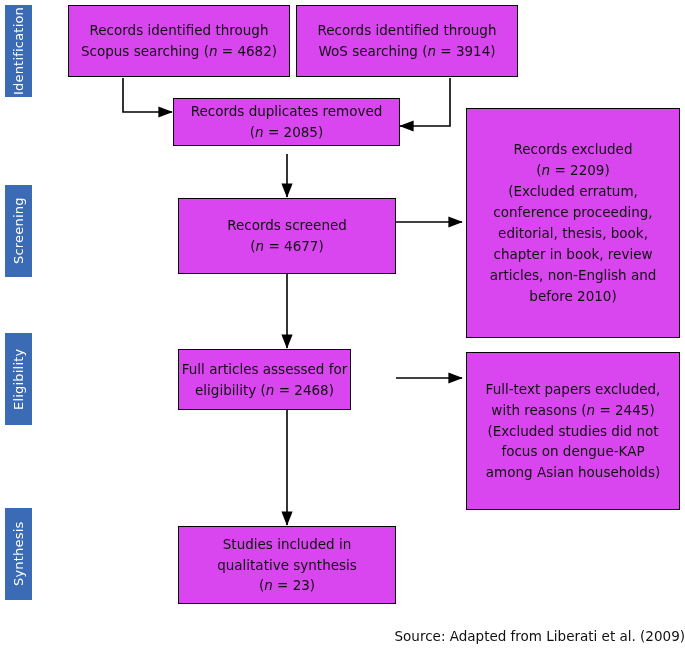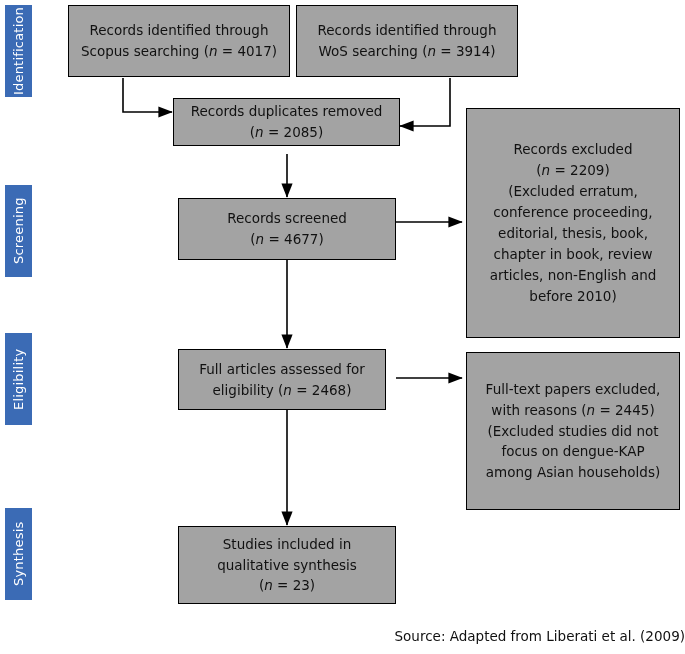--- a/index.html
+++ b/index.html
@@ -31,21 +31,21 @@
     display: flex;
     align-items: center;
     justify-content: center;
     writing-mode: vertical-rl;
     transform: rotate(180deg);
     letter-spacing: 0.2px;
   }
   .box {
     position: absolute;
     border: 1.6px solid #000000;
-    background: #a3a3a3;
+    background: #d946ef;
     box-sizing: border-box;
     display: flex;
     flex-direction: column;
     align-items: center;
     justify-content: center;
     text-align: center;
     font-size: 13.5px;
     line-height: 1.55;
     padding: 4px 6px;
   }
@@ -107,50 +107,50 @@
 
     <path d="M 287 256 L 287 348" fill="none" stroke="#000000" stroke-width="1.6" marker-end="url(#arrowhead)"></path>
 
     <path d="M 396 378 L 462 378" fill="none" stroke="#000000" stroke-width="1.6" marker-end="url(#arrowhead)"></path>
 
     <path d="M 287 410 L 287 525" fill="none" stroke="#000000" stroke-width="1.6" marker-end="url(#arrowhead)"></path>
   </svg>
 
   <div class="box" style="left:68px; top:5px; width:222px; height:72px;">
     <span class="line">Records identified through</span>
-    <span class="line"><span>Scopus searching (</span><span class="italic">n</span><span> = 4017)</span></span>
+    <span class="line"><span>Scopus searching (</span><span class="italic">n</span><span> = 4682)</span></span>
   </div>
 
   <div class="box" style="left:296px; top:5px; width:222px; height:72px;">
     <span class="line">Records identified through</span>
     <span class="line"><span>WoS searching (</span><span class="italic">n</span><span> = 3914)</span></span>
   </div>
 
   <div class="box" style="left:173px; top:98px; width:227px; height:48px;">
     <span class="line">Records duplicates removed</span>
     <span class="line"><span>(</span><span class="italic">n</span><span> = 2085)</span></span>
   </div>
 
-  <div class="box" style="left:178px; top:198px; width:218px; height:62px;">
+  <div class="box" style="left:178px; top:198px; width:218px; height:76px;">
     <span class="line">Records screened</span>
     <span class="line"><span>(</span><span class="italic">n</span><span> = 4677)</span></span>
   </div>
 
   <div class="box" style="left:466px; top:108px; width:214px; height:230px;text-align:center;">
     <span class="line">Records excluded</span>
     <span class="line"><span>(</span><span class="italic">n</span><span> = 2209)</span></span>
     <span class="line">(Excluded erratum,</span>
     <span class="line">conference proceeding,</span>
     <span class="line">editorial, thesis, book,</span>
     <span class="line">chapter in book, review</span>
     <span class="line">articles, non-English and</span>
     <span class="line">before 2010)</span>
   </div>
 
-  <div class="box" style="left:178px; top:349px; width:208px; height:61px;">
+  <div class="box" style="left:178px; top:349px; width:173px; height:61px;">
     <span class="line">Full articles assessed for</span>
     <span class="line"><span>eligibility (</span><span class="italic">n</span><span> = 2468)</span></span>
   </div>
 
   <div class="box" style="left:466px; top:352px; width:214px; height:158px;">
     <span class="line">Full-text papers excluded,</span>
     <span class="line"><span>with reasons (</span><span class="italic">n</span><span> = 2445)</span></span>
     <span class="line">(Excluded studies did not</span>
     <span class="line">focus on dengue-KAP</span>
     <span class="line">among Asian households)</span>

